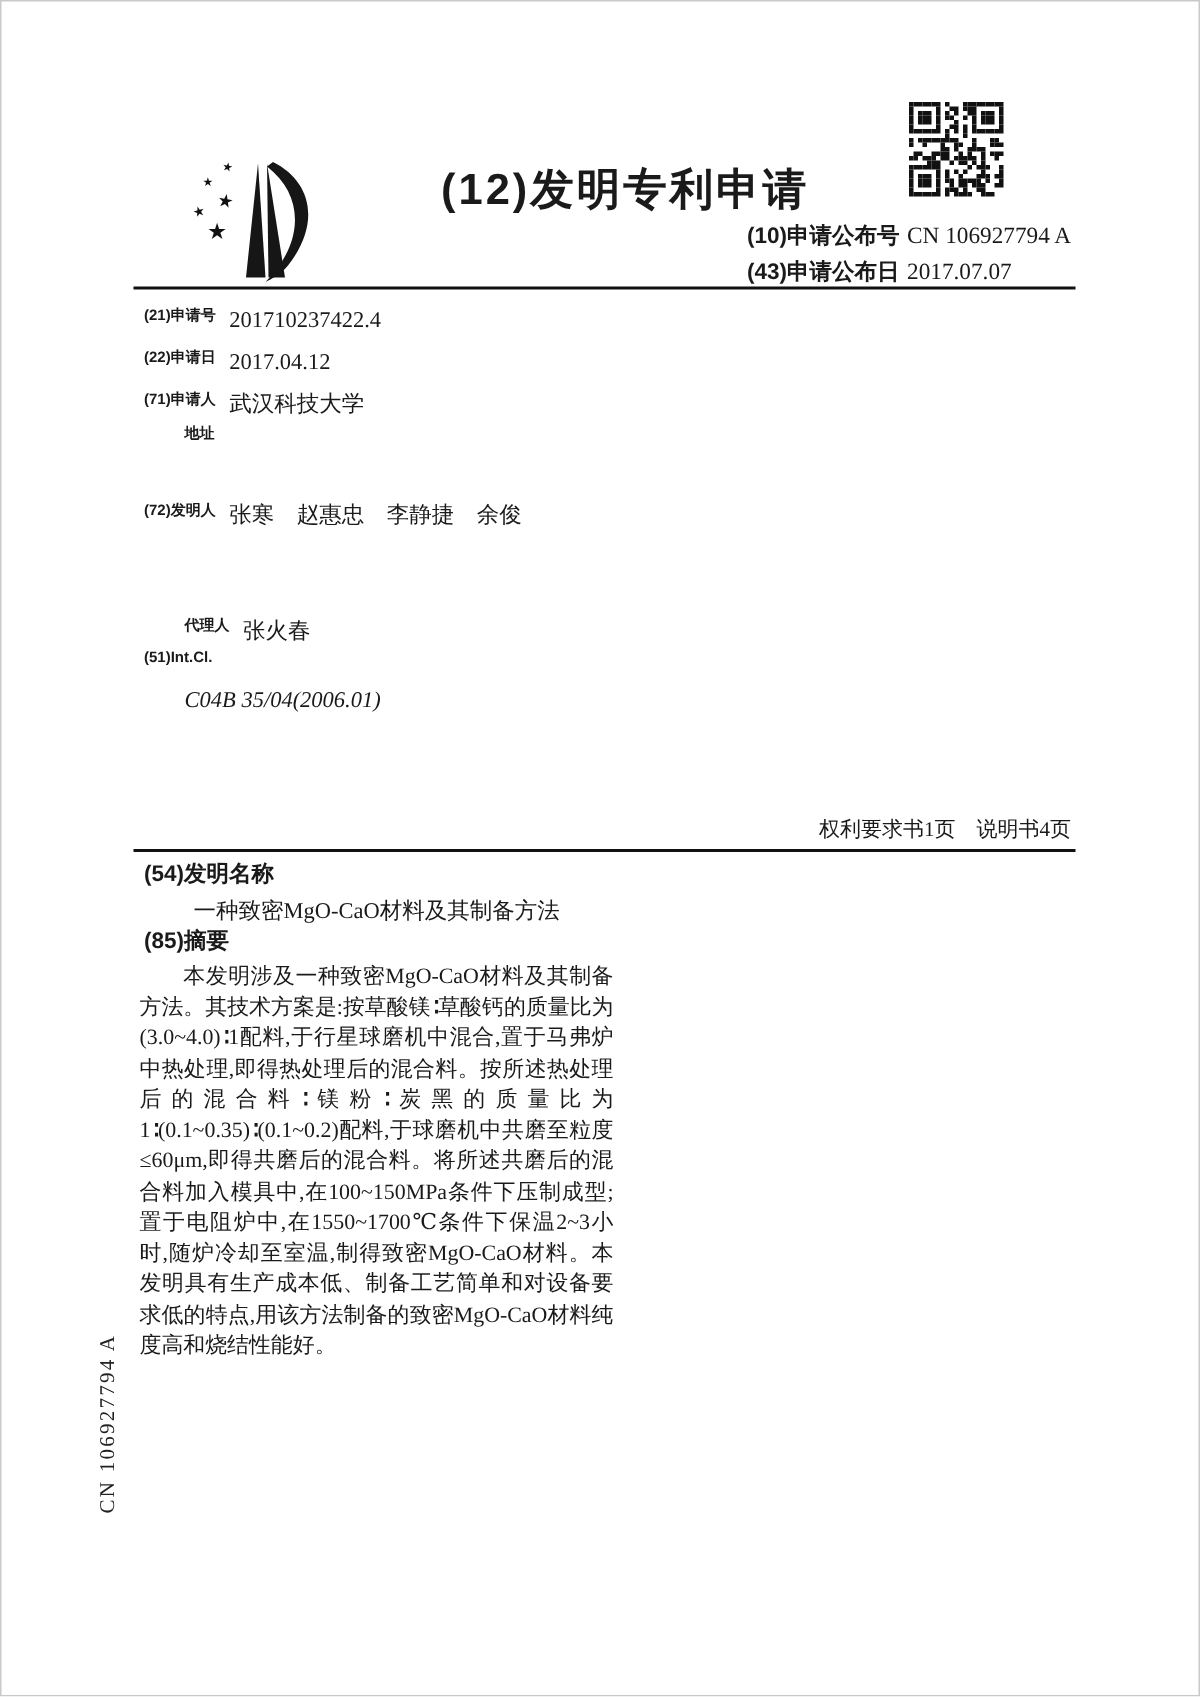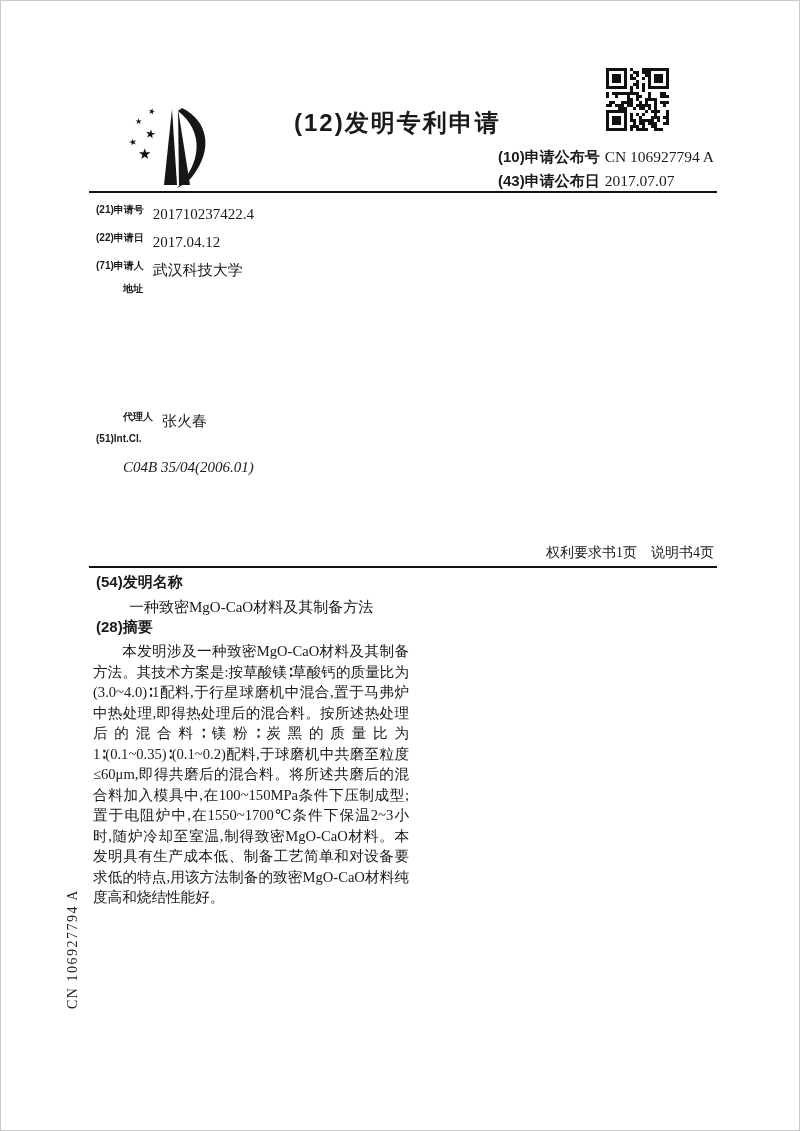--- a/index.html
+++ b/index.html
@@ -9,21 +9,21 @@
     color:#1a1a1a;
   }
   .sansb{font-family:"Liberation Sans","DejaVu Sans",sans-serif;font-weight:bold;}
   .serif{font-family:"Liberation Serif","DejaVu Serif",serif;}
   .abs{position:absolute;}
 
   .office{left:95px;top:58px;font-size:21px;letter-spacing:1px;}
   .qr{left:605px;top:67px;width:63px;height:63px;}
   .logo{left:125px;top:96px;width:95px;height:95px;}
   .logo .star{position:absolute;color:#111;line-height:1;font-family:"DejaVu Sans",sans-serif;}
-  .doctype{left:293px;top:106px;font-size:24px;letter-spacing:2px;}
+  .doctype{left:293px;top:106px;font-size:29px;letter-spacing:2px;}
 
   .prow{left:497px;display:flex;align-items:baseline;white-space:nowrap;}
   .prow .lbl{font-size:15px;}
   .prow .val{font-size:15.5px;margin-left:5px;}
   .rule{left:88px;width:628px;height:2px;background:#111;}
 
   .brow{left:95px;display:flex;align-items:flex-start;}
   .brow .lbl{font-size:10px;white-space:nowrap;}
   .brow .val{font-size:15px;margin-left:9px;line-height:23px;}
   .indent1{left:122px;}
@@ -319,36 +319,40 @@
     <span class="lbl sansb">(22)申请日</span>
     <span class="val serif">2017.04.12</span>
   </div>
   <div class="abs brow" style="top:258px;">
     <span class="lbl sansb">(71)申请人</span>
     <span class="val serif">武汉科技大学</span>
   </div>
   <div class="abs brow indent1" style="top:281px;gap:40px;">
     <span class="lbl sansb">地址</span>
   </div>
+  <div class="abs brow" style="top:332px;">
+    <span class="lbl sansb">(72)发明人</span>
+    <span class="val serif">张寒　赵惠忠　李静捷　余俊</span>
+  </div>
   <div class="abs brow indent1" style="top:409px;">
     <span class="lbl sansb">代理人</span>
     <span class="val serif">张火春</span>
   </div>
   <div class="abs brow" style="top:432px;">
     <span class="lbl sansb">(51)Int.Cl.</span>
   </div>
   <div class="abs brow indent1" style="top:455px;">
     <span class="val serif" style="margin-left:0;font-style:italic;font-weight:normal;">C04B 35/04(2006.01)</span>
   </div>
 
   <div class="abs pagesinfo serif">权利要求书1页　说明书4页</div>
 
   <div class="abs rule" style="top:565px;"></div>
 
   <div class="abs s54lbl sansb">(54)发明名称</div>
   <div class="abs s54title serif">一种致密MgO-CaO材料及其制备方法</div>
 
-  <div class="abs s57lbl sansb">(28)摘要</div>
+  <div class="abs s57lbl sansb">(85)摘要</div>
   <div class="abs abstract serif">本发明涉及一种致密MgO-CaO材料及其制备方法。其技术方案是:按草酸镁∶草酸钙的质量比为(3.0~4.0)∶1配料,于行星球磨机中混合,置于马弗炉中热处理,即得热处理后的混合料。按所述热处理后的混合料∶镁粉∶炭黑的质量比为1∶(0.1~0.35)∶(0.1~0.2)配料,于球磨机中共磨至粒度≤60μm,即得共磨后的混合料。将所述共磨后的混合料加入模具中,在100~150MPa条件下压制成型;置于电阻炉中,在1550~1700℃条件下保温2~3小时,随炉冷却至室温,制得致密MgO-CaO材料。本发明具有生产成本低、制备工艺简单和对设备要求低的特点,用该方法制备的致密MgO-CaO材料纯度高和烧结性能好。</div>
 
   <div class="abs sideno serif">CN 106927794 A</div>
 
 </div>
 
 </body></html>

